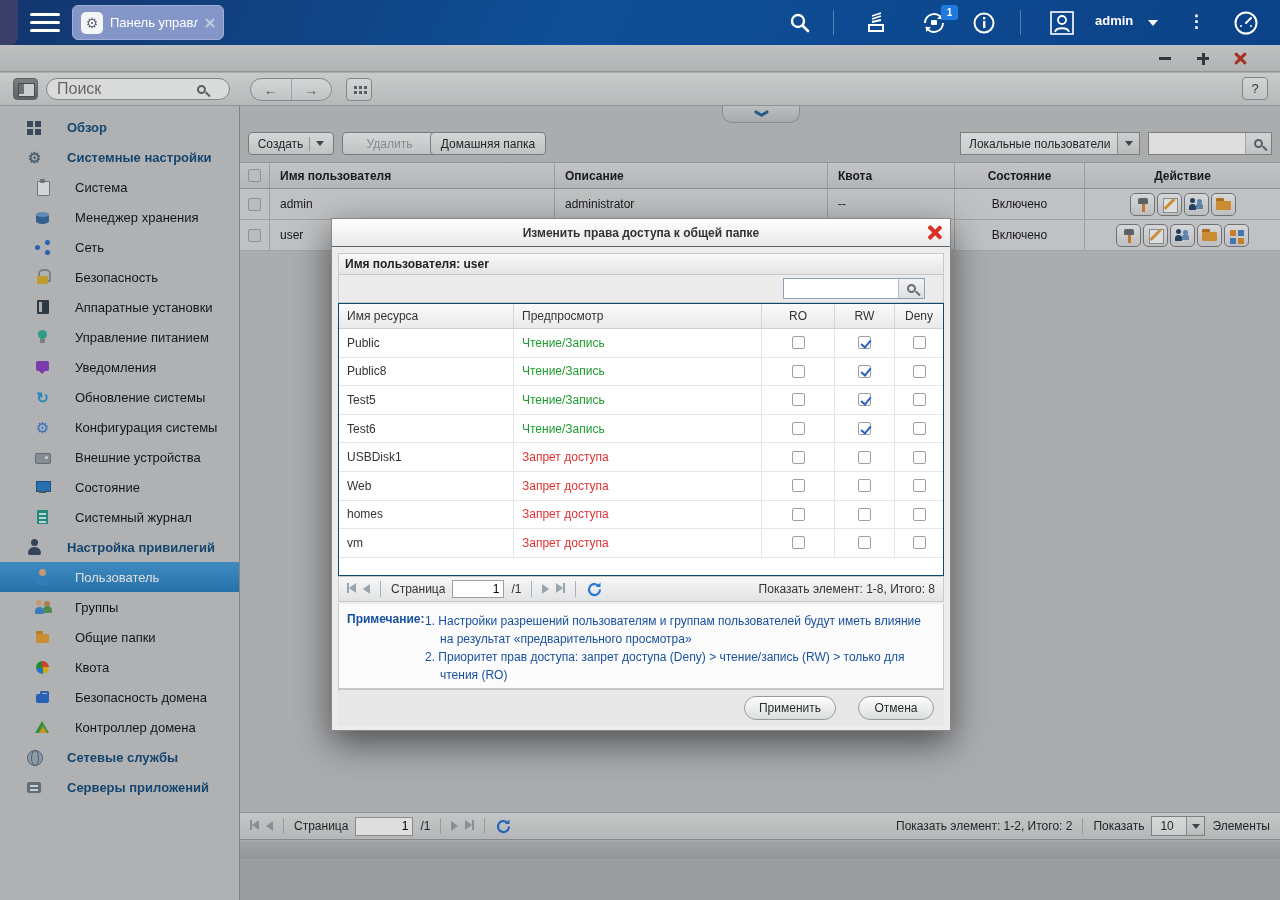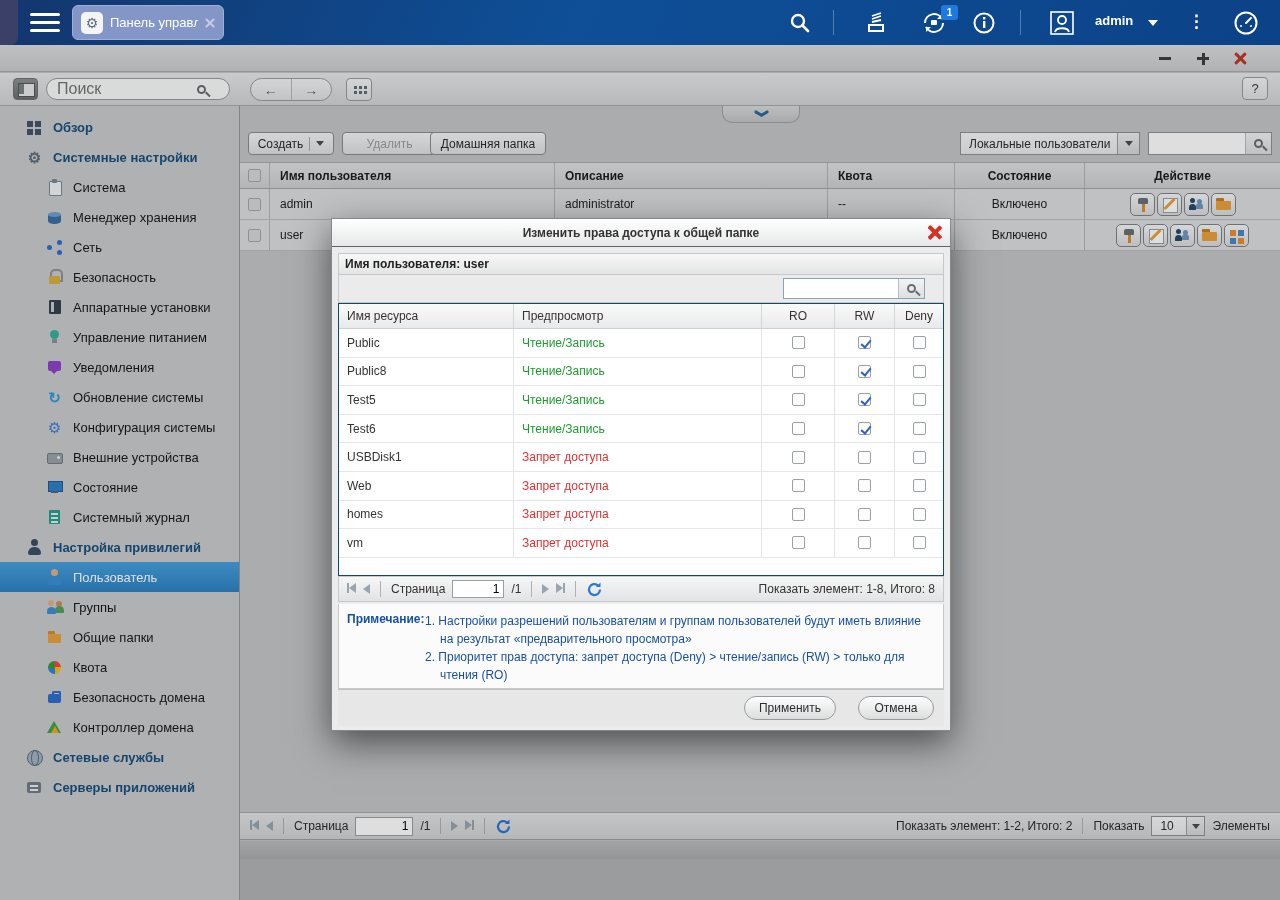--- a/index.html
+++ b/index.html
@@ -54,23 +54,23 @@
 .tb-nav .half{flex:1;display:flex;align-items:center;justify-content:center;font-size:14px;font-weight:bold;color:#5f6466}
 .tb-nav .half:first-child{border-right:1px solid #b5b8ba}
 .tb-grid{position:absolute;left:346px;top:78px;width:26px;height:23px;border:1px solid #989b9d;border-radius:4px;background:linear-gradient(#f3f5f6,#dfe1e2)}
 .tb-grid::before{content:"";position:absolute;left:7px;top:7px;width:3px;height:3px;background:#5f6b73;
   box-shadow:5px 0 #5f6b73,10px 0 #5f6b73,0 5px #5f6b73,5px 5px #5f6b73,10px 5px #5f6b73}
 .tb-help{position:absolute;left:1242px;top:77px;width:26px;height:23px;border:1px solid #989b9d;border-radius:4px;
   background:linear-gradient(#f3f5f6,#dfe1e2);font-size:13px;color:#3c4043;display:flex;align-items:center;justify-content:center}
 
 
 .sidebar{position:absolute;left:0;top:106px;width:240px;height:794px;background:#c9ccce;border-right:1px solid #96999b;padding-top:6px}
-.sb-item{height:30px;display:flex;align-items:center;gap:10px;padding-left:26px;font-size:13px;color:#17191b;cursor:pointer}
+.sb-item{height:30px;display:flex;align-items:center;gap:24px;padding-left:26px;font-size:13px;color:#17191b;cursor:pointer}
 .sb-item.top{color:#17507f;font-weight:bold}
-.sb-item.child{padding-left:46px}
+.sb-item.child{padding-left:34px}
 .sb-item.selected{background:linear-gradient(#47a1de,#2d82c3);color:#fff}
 .sbi{width:17px;height:17px;position:relative;flex:none;text-align:center}
 
 .ic-overview::before{content:"";position:absolute;left:1px;top:2px;width:6px;height:6px;background:#43566b;box-shadow:8px 0 #43566b,0 8px #43566b,8px 8px #43566b}
 .ic-glyph{font-size:15px;line-height:17px;color:#5d6f80}
 .ic-glyph.blue{color:#3f7fd6}
 .ic-glyph.cyan{color:#2f9bd8;font-weight:bold}
 .ic-system::before{content:"";position:absolute;left:3px;top:2px;width:11px;height:13px;background:#f2f5f7;border:1px solid #7a8894;border-radius:1px}
 .ic-system::after{content:"";position:absolute;left:6px;top:0;width:5px;height:4px;background:#7a8894;border-radius:1px}
 .ic-storage::before{content:"";position:absolute;left:2px;top:4px;width:13px;height:11px;background:#3c6fa5;border-radius:6px/3px}

